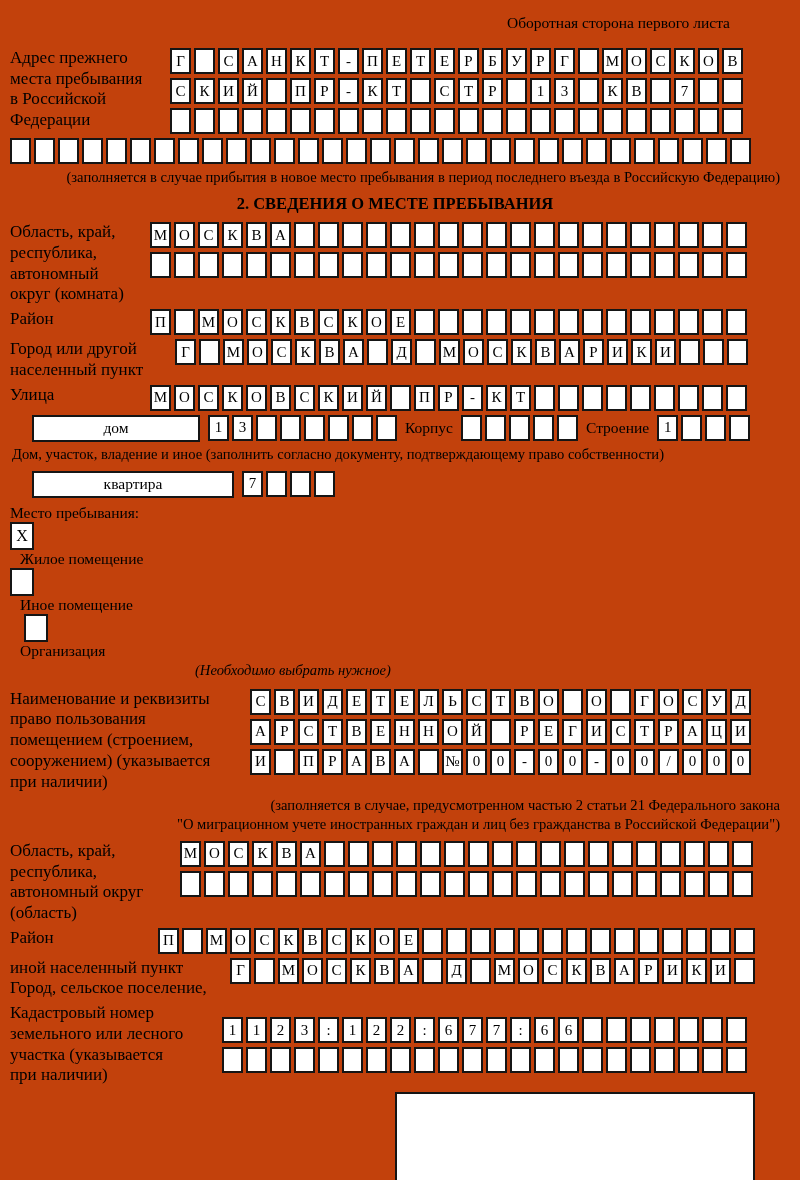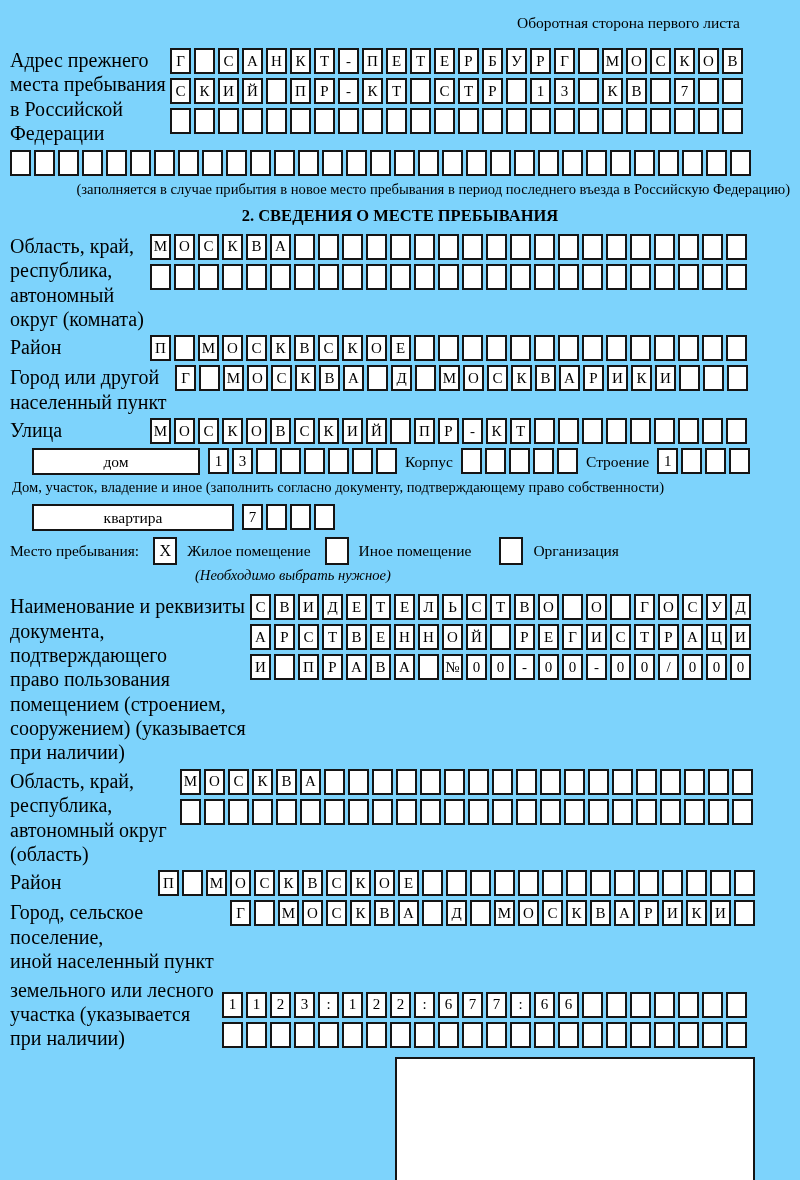--- a/index.html
+++ b/index.html
@@ -1,38 +1,38 @@
 <!DOCTYPE html>
 <html><head>
 <meta charset="utf-8">
 <style>
   html,body{margin:0;padding:0;background:#fff;color:#000;}
   .page{
     width:800px;height:1180px;box-sizing:border-box;
-    padding:14px 10px 0 10px;position:relative;overflow:hidden;
-    font-family:"Liberation Serif", serif;font-size:15px;background:#7dd3fc;
+    padding:14px 20px 0 10px;position:relative;overflow:hidden;
+    font-family:"Liberation Serif", serif;font-size:15px;background:#c2410c;
   }
   .back-note{text-align:right;padding-right:50px;font-size:15.5px;margin-bottom:16px;}
   .row{display:flex;align-items:flex-start;margin-bottom:4px;}
-  .lbl{font-size:20px;line-height:1.22;flex:0 0 auto;}
+  .lbl{font-size:17px;line-height:1.22;flex:0 0 auto;}
   .cells{display:flex;gap:3px;flex-wrap:nowrap;}
   .cells .cell{
     width:21px;min-width:21px;height:26px;box-sizing:border-box;
     border:2px solid #151515;display:flex;align-items:center;justify-content:center;
     font-size:15px;line-height:1;background:#fff;
   }
   .cellcol{display:flex;flex-direction:column;gap:4px;}
   .note{font-size:14.6px;text-align:right;margin:2px 0 8px 0;line-height:1.25;}
   .h-bold{font-weight:bold;text-align:center;font-size:16.5px;margin:2px 0 8px 0;}
   .widebox{
     box-sizing:border-box;height:27px;border:2px solid #151515;
     display:flex;align-items:center;justify-content:center;font-size:15.5px;background:#fff;text-align:right;
   }
   .inline-lbl{font-size:15.5px;margin:0 8px;align-self:center;}
-  .chkrow{display:flex;align-items:center;margin:6px 0 2px 0;}
+  .chkrow{display:flex;margin:6px 0 2px 0;flex-direction:column;}
   .chkbox{
     width:24px;min-width:24px;height:28px;box-sizing:border-box;border:2px solid #151515;
     display:flex;align-items:center;justify-content:center;font-size:16px;background:#fff;
   }
   .chklabel{font-size:15.5px;margin:0 14px 0 10px;}
   .subnote{font-size:14.6px;margin:2px 0 10px 185px;font-style:italic;}
   .leftnote{font-size:14.6px;text-align:left;margin:2px 0 8px 24px;}
   .stamp-wrap{margin-top:6px;}
   .stamp-box{
     margin-left:385px;width:360px;height:175px;box-sizing:border-box;
@@ -387,21 +387,20 @@
     <div class="chkbox" style="margin-left:14px">
         <span></span>
       </div>
     <div class="chklabel">Организация</div>
   </div>
   <div class="subnote">(Необходимо выбрать нужное)</div>
 
   <div class="row">
     <div class="lbl" style="flex-basis:240px">
         <div>Наименование и реквизиты</div>
-        <div>документа, подтверждающего</div>
         <div>право пользования</div>
         <div>помещением (строением,</div>
         <div>сооружением) (указывается</div>
         <div>при наличии)</div>
       </div>
     <div class="cellcol">
       <div class="cells">
           <span class="cell">С</span>
           <span class="cell">В</span>
           <span class="cell">И</span>
@@ -466,20 +465,24 @@
           <span class="cell">0</span>
           <span class="cell">0</span>
           <span class="cell">/</span>
           <span class="cell">0</span>
           <span class="cell">0</span>
           <span class="cell">0</span>
         </div>
     </div>
   </div>
 
+  <div class="note">
+      <div>(заполняется в случае, предусмотренном частью 2 статьи 21 Федерального закона</div>
+      <div>"О миграционном учете иностранных граждан и лиц без гражданства в Российской Федерации")</div>
+    </div>
 
   <div class="row">
     <div class="lbl" style="flex-basis:170px">
         <div>Область, край,</div>
         <div>республика,</div>
         <div>автономный округ</div>
         <div>(область)</div>
       </div>
     <div class="cellcol">
       <div class="cells">
@@ -563,22 +566,22 @@
         <span class="cell"></span>
         <span class="cell"></span>
         <span class="cell"></span>
         <span class="cell"></span>
         <span class="cell"></span>
       </div>
   </div>
 
   <div class="row">
     <div class="lbl" style="flex-basis:220px">
+        <div>иной населенный пункт</div>
         <div>Город, сельское поселение,</div>
-        <div>иной населенный пункт</div>
       </div>
     <div class="cells">
         <span class="cell">Г</span>
         <span class="cell"></span>
         <span class="cell">М</span>
         <span class="cell">О</span>
         <span class="cell">С</span>
         <span class="cell">К</span>
         <span class="cell">В</span>
         <span class="cell">А</span>
@@ -594,20 +597,21 @@
         <span class="cell">Р</span>
         <span class="cell">И</span>
         <span class="cell">К</span>
         <span class="cell">И</span>
         <span class="cell"></span>
       </div>
   </div>
 
   <div class="row">
     <div class="lbl" style="flex-basis:212px">
+        <div>Кадастровый номер</div>
         <div>земельного или лесного</div>
         <div>участка (указывается</div>
         <div>при наличии)</div>
       </div>
     <div class="cellcol" style="margin-top:14px">
       <div class="cells">
           <span class="cell">1</span>
           <span class="cell">1</span>
           <span class="cell">2</span>
           <span class="cell">3</span>

